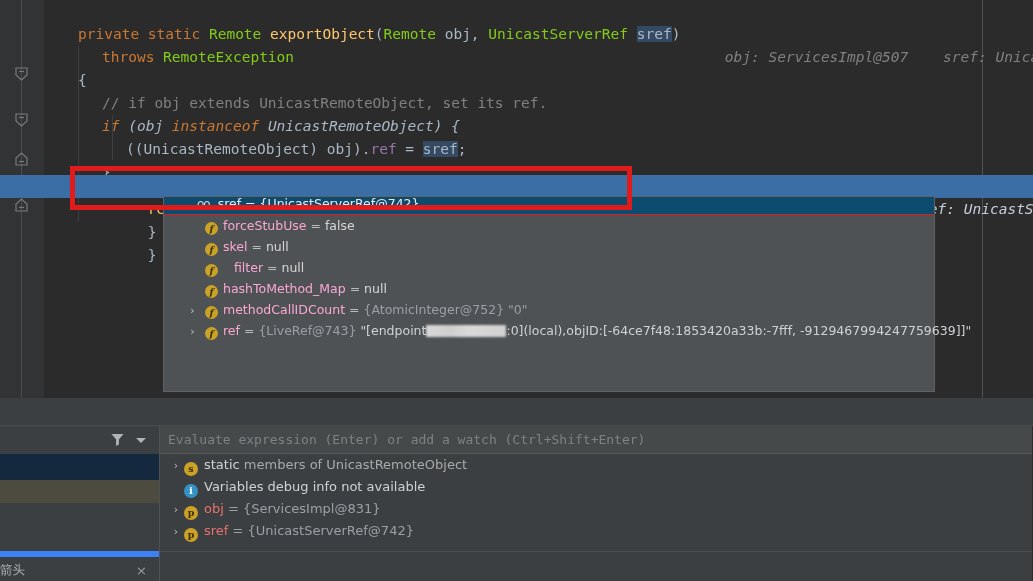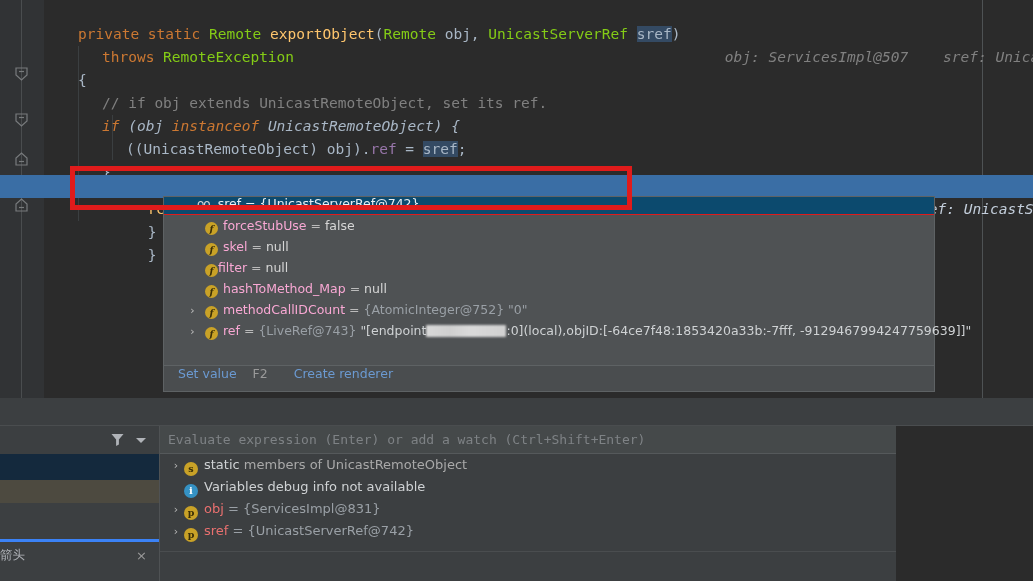--- a/index.html
+++ b/index.html
@@ -79,21 +79,21 @@
     text-align: center; vertical-align: -2px; font-family: "DejaVu Serif", serif; font-style: italic; font-weight: bold;
   }
   .oo { color: #cfd2d4; font-size: 12px; letter-spacing: -1px; }
   .redact { display:inline-block; width: 80px; height: 12px; background: linear-gradient(90deg,#d8d8d8,#cfcfcf 30%,#dadada 55%,#d0d0d0); vertical-align: -2px; border-radius: 1px; filter: blur(1.2px); }
 
   .foot-link { color: #6b9ad2; cursor: pointer; }
   .foot-key { color: #9a9a9a; }
 
   
   .divider-a { position: absolute; left: 0; top: 398px; width: 1033px; height: 6px; background: #3c3f41; }
-  .panel { position: absolute; left: 0; top: 404px; width: 896px; height: 177px; background: #1d4ed8; font-family: "DejaVu Sans", sans-serif; padding-left: 25px; }
+  .panel { position: absolute; left: 0; top: 404px; width: 1032px; height: 177px; background: #1d4ed8; font-family: "DejaVu Sans", sans-serif; padding-left: 25px; }
   .panel-topgap { position: absolute; left: 0; top: 0; width: 1033px; height: 22px; background: #3c3f41; border-bottom: 1px solid #4a4d4f; }
 
   .left-col { position: absolute; left: 0; top: 22px; width: 159px; height: 155px; background: #3c3f41; }
   .left-band-a { position: absolute; left: 0; top: 28px; width: 159px; height: 26px; background: #14293d; }
   .left-band-b { position: absolute; left: 0; top: 54px; width: 159px; height: 23px; background: #4d4a40; }
   .col-sep { position: absolute; left: 159px; top: 22px; width: 1px; height: 155px; background: #4f5254; }
 
   .toolbar { position: absolute; left: 0; top: 22px; width: 159px; height: 28px; }
   .funnel { position: absolute; left: 110px; top: 6px; }
   .caret-dn { position: absolute; left: 136px; top: 12px; width: 0; height: 0; border-left: 5px solid transparent; border-right: 5px solid transparent; border-top: 5px solid #b0b3b8; }
@@ -108,21 +108,21 @@
   .vrow .vstatic { color: #cfd2d4; }
   .vrow .vdim { color: #a9a9a9; }
   .vrow .vinfo { color: #cfd2d4; }
   .ico-s { display:inline-block; width:14px;height:14px;border-radius:50%;background:#c9a227;color:#3a2e06;font-size:9.5px;line-height:14px;text-align:center;vertical-align:-3px;font-family:"DejaVu Serif",serif;font-weight:bold;}
   .ico-p { display:inline-block; width:14px;height:14px;border-radius:50%;background:#c9a227;color:#3a2e06;font-size:9.5px;line-height:14px;text-align:center;vertical-align:-3px;font-family:"DejaVu Serif",serif;font-weight:bold;}
   .ico-i { display:inline-block; width:14px;height:14px;border-radius:50%;background:#3592c4;color:#ffffff;font-size:10px;line-height:14px;text-align:center;vertical-align:-3px;font-family:"DejaVu Serif",serif;font-weight:bold;}
   .varrow { display:inline-block; width:16px; color:#b8b8b8; font-size:11px; text-align:center; }
   .varrow.none { color: transparent; }
 
   
-  .tabstrip { position: absolute; left: 0; bottom: 12px; width: 159px; height: 30px; background: #3c3f41; border-top: 3px solid #3b82f6; text-decoration: underline; }
+  .tabstrip { position: absolute; left: 0; bottom: 0; width: 159px; height: 30px; background: #3c3f41; border-top: 6px solid #3b82f6; text-decoration: underline; }
   .tabstrip .tab-label { position: absolute; left: 0; top: 5px; font-size: 12.5px; color: #b0b3b8; font-family: "DejaVu Sans", sans-serif; }
   .tabstrip .tab-close { position: absolute; right: 12px; top: 6px; color: #9a9a9a; font-size: 13px; }
   .bottom-sep { position: absolute; left: 159px; bottom: 0; width: 1px; height: 30px; background: #4f5254; }
   .bottom-rest { position: absolute; left: 160px; bottom: 0; right: 0; height: 30px; background: #3c3f41; border-top: 1px solid #4a4d4f; }
 </style>
 </head>
 <body>
 
 <div id="root">
 
@@ -197,33 +197,25 @@
       <span style="display:inline-block;width:12px;"></span>
       <span class="arrow">⌄</span>
       <span class="oo">oo</span>
       <span style="margin-left:4px;">sref = {UnicastServerRef@742}</span>
       <div class="redline"></div>
     </div>
     <div class="popup-body">
       <div id="popup-rows">
           <div class="prow"><span style="display: inline-block; width: 22px;"></span><span class="arrow none">›</span><span style="display: inline-block; width: 6px;"></span><span class="fico">f</span><span class="nm" style="margin-left: 5px;">forceStubUse</span><span class="eq"> = </span><span class="vl">false</span></div>
           <div class="prow"><span style="display: inline-block; width: 22px;"></span><span class="arrow none">›</span><span style="display: inline-block; width: 6px;"></span><span class="fico">f</span><span class="nm" style="margin-left: 5px;">skel</span><span class="eq"> = </span><span class="vl">null</span></div>
-          <div class="prow"><span style="display: inline-block; width: 22px;"></span><span class="arrow none">›</span><span style="display: inline-block; width: 6px;"></span><span class="fico">f</span><span class="nm" style="margin-left: 0;">filter</span><span class="eq"> = </span><span class="vl">null</span></div>
+          <div class="prow"><span style="display: inline-block; width: 22px;"></span><span class="arrow none">›</span><span style="display: inline-block; width: 6px;"></span><span class="fico">f</span><span class="nm" style="margin-left: 16px;">filter</span><span class="eq"> = </span><span class="vl">null</span></div>
           <div class="prow"><span style="display: inline-block; width: 22px;"></span><span class="arrow none">›</span><span style="display: inline-block; width: 6px;"></span><span class="fico">f</span><span class="nm" style="margin-left: 5px;">hashToMethod_Map</span><span class="eq"> = </span><span class="vl">null</span></div>
           <div class="prow"><span style="display: inline-block; width: 22px;"></span><span class="arrow">›</span><span style="display: inline-block; width: 6px;"></span><span class="fico">f</span><span class="nm" style="margin-left: 5px;">methodCallIDCount</span><span class="eq"> = </span><span class="ref">{AtomicInteger@752} "0"</span></div>
           <div class="prow"><span style="display: inline-block; width: 22px;"></span><span class="arrow">›</span><span style="display: inline-block; width: 6px;"></span><span class="fico">f</span><span class="nm" style="margin-left: 5px;">ref</span><span class="eq"> = </span><span class="ref">{LiveRef@743} </span><span class="str">"[endpoint</span><span class="redact"></span><span class="str">:0](local),objID:[-64ce7f48:1853420a33b:-7fff, -9129467994247759639]]"</span></div>
         </div>
-    </div>
-    <div class="popup-foot">
-      <span style="display:inline-block;width:10px;"></span>
-      <span class="foot-link">Set value</span>
-      <span style="display:inline-block;width:8px;"></span>
-      <span class="foot-key">F2</span>
-      <span style="display:inline-block;width:18px;"></span>
-      <span class="foot-link">Create renderer</span>
     </div>
   </div>
 
   <div class="redbox"></div>
 
   <div class="divider-a"></div>
   <div class="panel">
     <div class="panel-topgap"></div>
 
     <div class="left-col">

